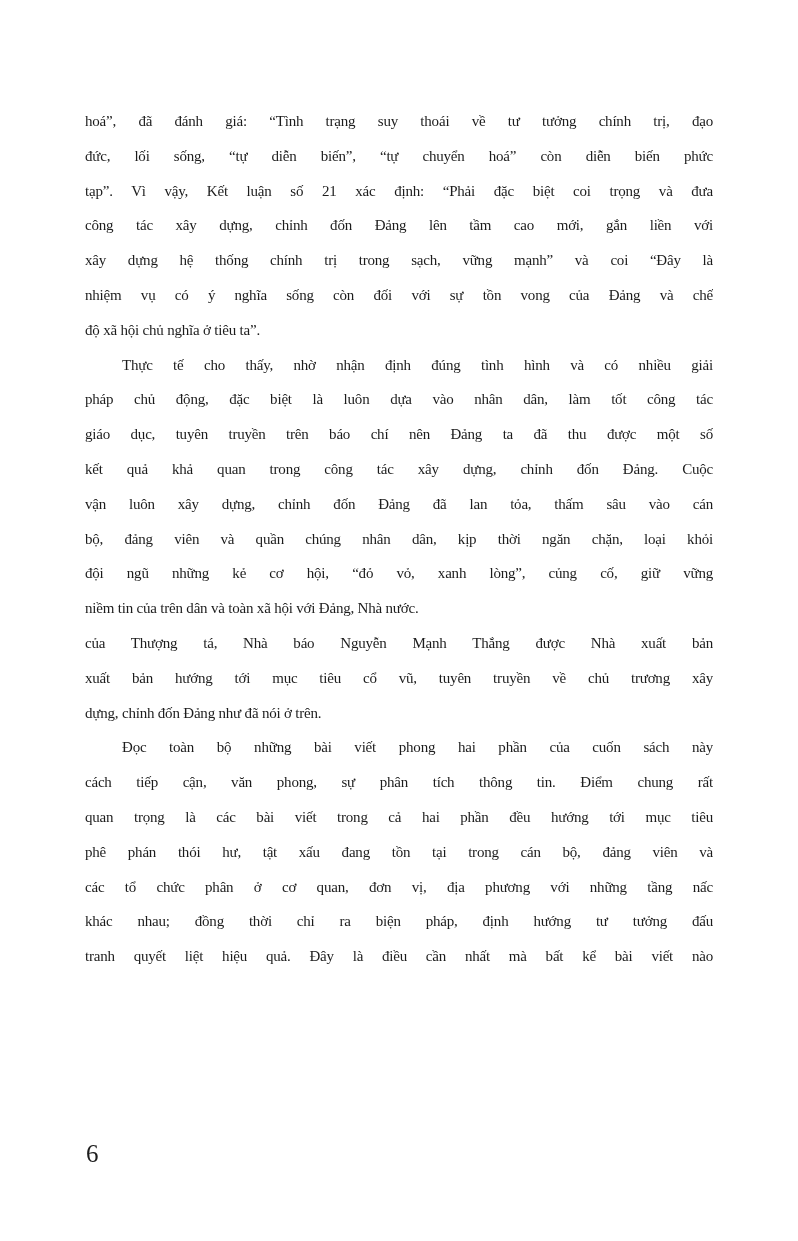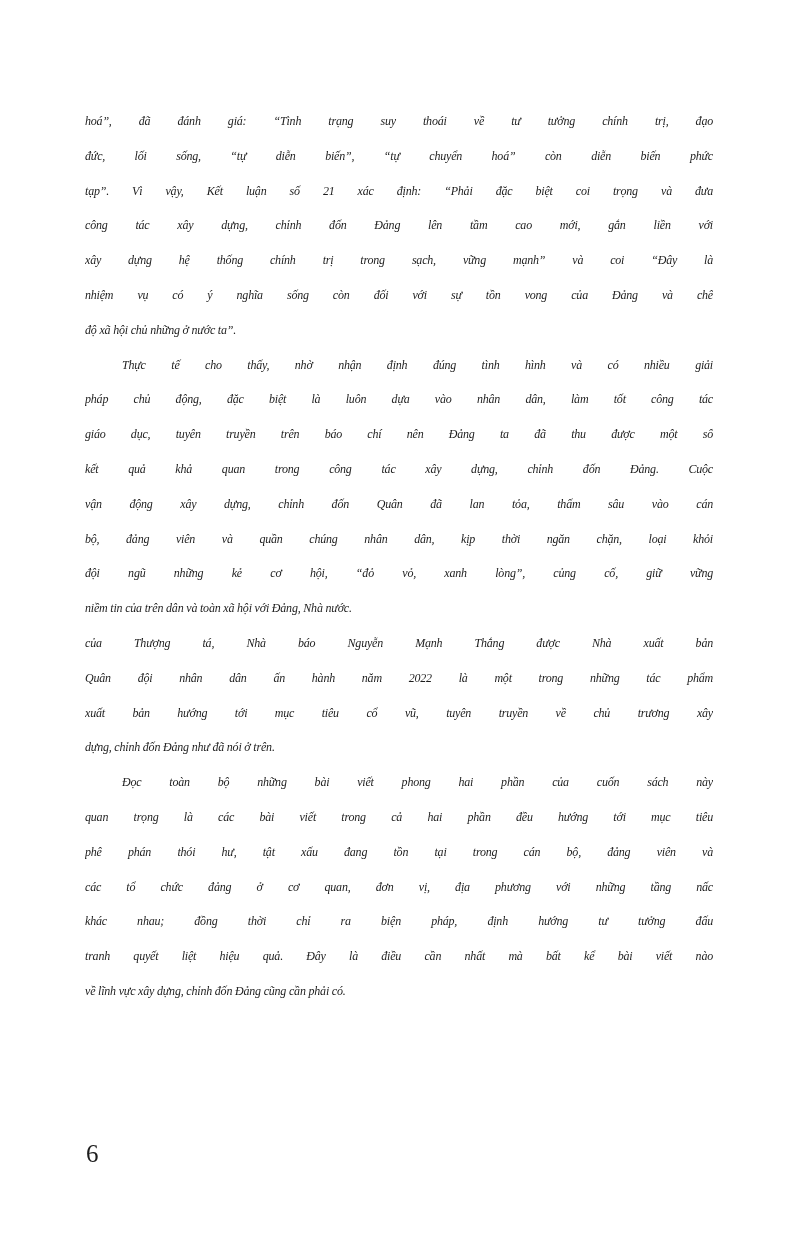--- a/index.html
+++ b/index.html
@@ -14,22 +14,21 @@
     background: #ffffff;
     overflow: hidden;
     font-family: "Liberation Serif", serif;
     color: #1c1c1c;
   }
   .text-block {
     position: absolute;
     left: 85px;
     top: 104px;
     width: 628px;
-    font-style: italic;
-    font-size: 12px;
+    font-size: 15px;
     letter-spacing: -0.2px;
   }
   .paragraph {
     margin: 0;
     padding: 0;
   }
   .line {
     height: 34.8px;
     line-height: 34.8px;
     text-align: justify;
@@ -60,42 +59,41 @@
 
 <div class="page">
   <div class="text-block">
       <div class="paragraph">
         <div class="line">hoá”, đã đánh giá: “Tình trạng suy thoái về tư tưởng chính trị, đạo</div>
         <div class="line">đức, lối sống, “tự diễn biến”, “tự chuyển hoá” còn diễn biến phức</div>
         <div class="line">tạp”. Vì vậy, Kết luận số 21 xác định: “Phải đặc biệt coi trọng và đưa</div>
         <div class="line">công tác xây dựng, chỉnh đốn Đảng lên tầm cao mới, gắn liền với</div>
         <div class="line">xây dựng hệ thống chính trị trong sạch, vững mạnh” và coi “Đây là</div>
         <div class="line">nhiệm vụ có ý nghĩa sống còn đối với sự tồn vong của Đảng và chế</div>
-        <div class="line last">độ xã hội chủ những ở nước ta”.</div>
+        <div class="line last">độ xã hội chủ nghĩa ở tiêu ta”.</div>
       </div>
       <div class="paragraph">
         <div class="line indent">Thực tế cho thấy, nhờ nhận định đúng tình hình và có nhiều giải</div>
         <div class="line">pháp chủ động, đặc biệt là luôn dựa vào nhân dân, làm tốt công tác</div>
         <div class="line">giáo dục, tuyên truyền trên báo chí nên Đảng ta đã thu được một số</div>
         <div class="line">kết quả khả quan trong công tác xây dựng, chỉnh đốn Đảng. Cuộc</div>
-        <div class="line">vận động xây dựng, chỉnh đốn Quân đã lan tỏa, thấm sâu vào cán</div>
+        <div class="line">vận luôn xây dựng, chỉnh đốn Đảng đã lan tỏa, thấm sâu vào cán</div>
         <div class="line">bộ, đảng viên và quần chúng nhân dân, kịp thời ngăn chặn, loại khỏi</div>
         <div class="line">đội ngũ những kẻ cơ hội, “đỏ vỏ, xanh lòng”, củng cố, giữ vững</div>
         <div class="line last">niềm tin của trên dân và toàn xã hội với Đảng, Nhà nước.</div>
       </div>
       <div class="paragraph">
         <div class="line">của Thượng tá, Nhà báo Nguyễn Mạnh Thắng được Nhà xuất bản</div>
-        <div class="line">Quân đội nhân dân ấn hành năm 2022 là một trong những tác phẩm</div>
         <div class="line">xuất bản hướng tới mục tiêu cổ vũ, tuyên truyền về chủ trương xây</div>
         <div class="line last">dựng, chỉnh đốn Đảng như đã nói ở trên.</div>
       </div>
       <div class="paragraph">
         <div class="line indent">Đọc toàn bộ những bài viết phong hai phần của cuốn sách này</div>
+        <div class="line">cách tiếp cận, văn phong, sự phân tích thông tin. Điểm chung rất</div>
         <div class="line">quan trọng là các bài viết trong cả hai phần đều hướng tới mục tiêu</div>
         <div class="line">phê phán thói hư, tật xấu đang tồn tại trong cán bộ, đảng viên và</div>
-        <div class="line">các tổ chức đảng ở cơ quan, đơn vị, địa phương với những tầng nấc</div>
+        <div class="line">các tổ chức phân ở cơ quan, đơn vị, địa phương với những tầng nấc</div>
         <div class="line">khác nhau; đồng thời chỉ ra biện pháp, định hướng tư tưởng đấu</div>
         <div class="line">tranh quyết liệt hiệu quả. Đây là điều cần nhất mà bất kể bài viết nào</div>
-        <div class="line last">về lĩnh vực xây dựng, chỉnh đốn Đảng cũng cần phải có.</div>
       </div>
     </div>
   <div class="page-number">6</div>
 </div>
 
 </body></html>

